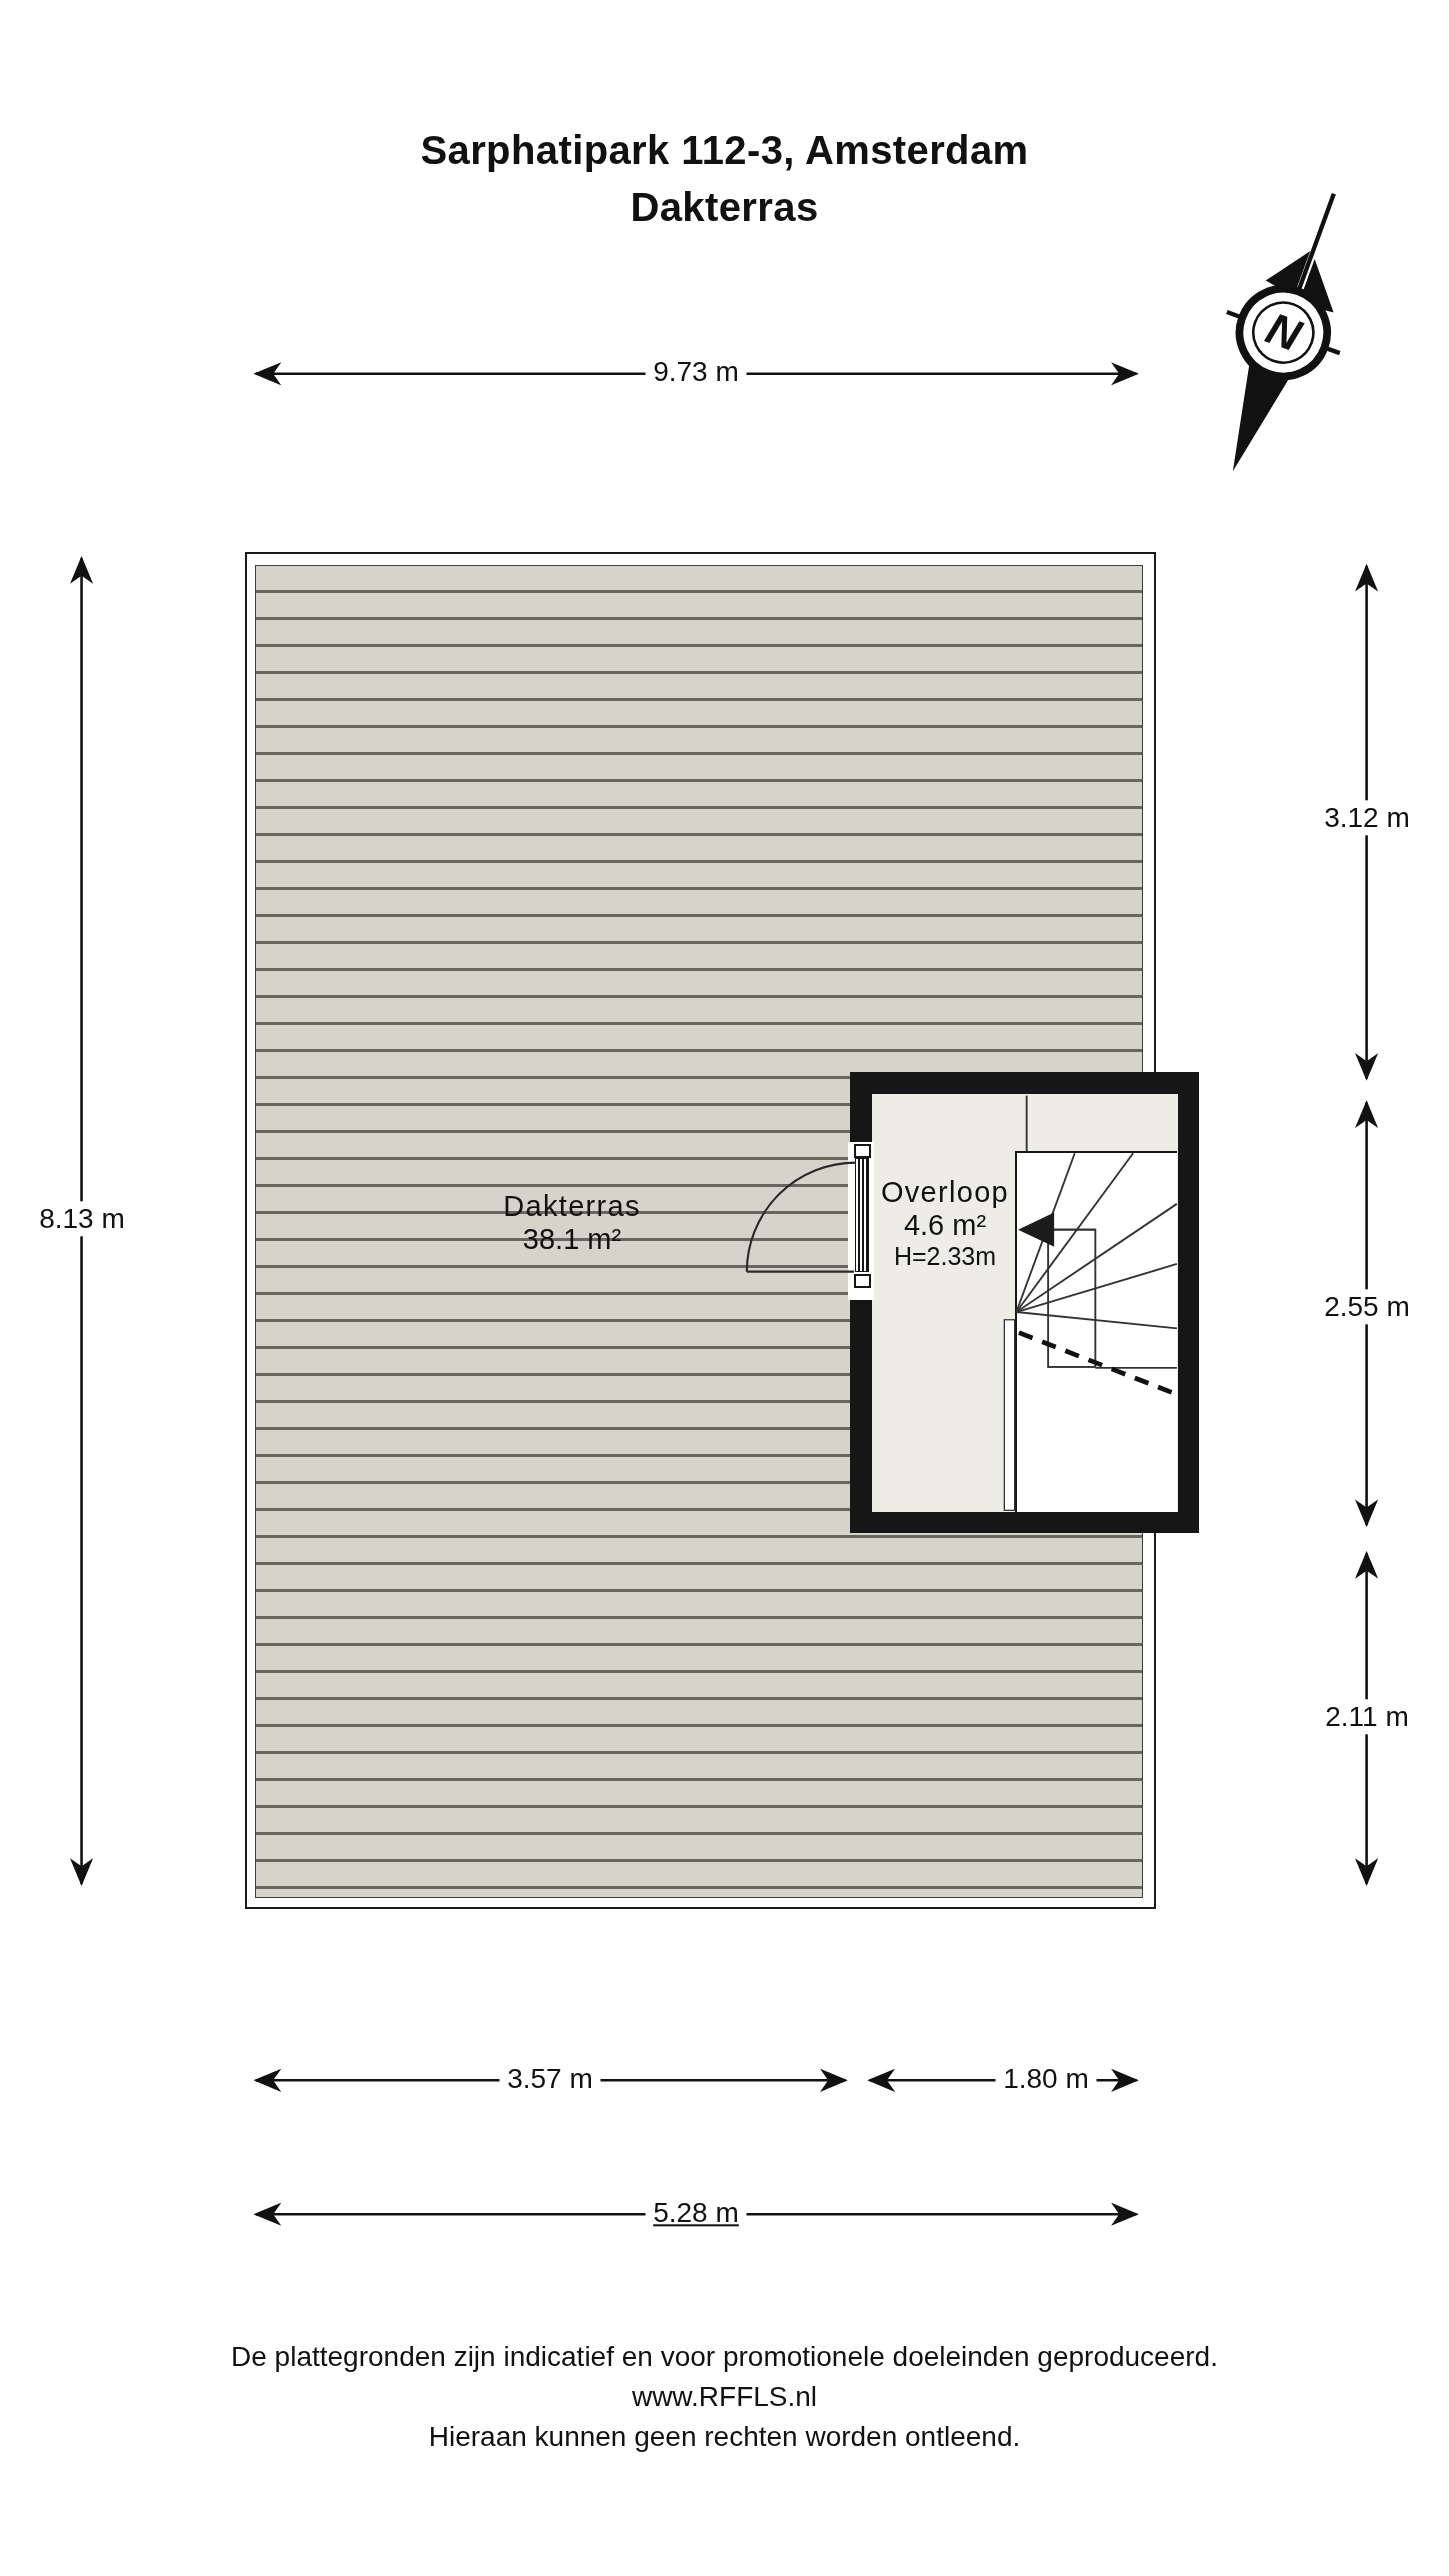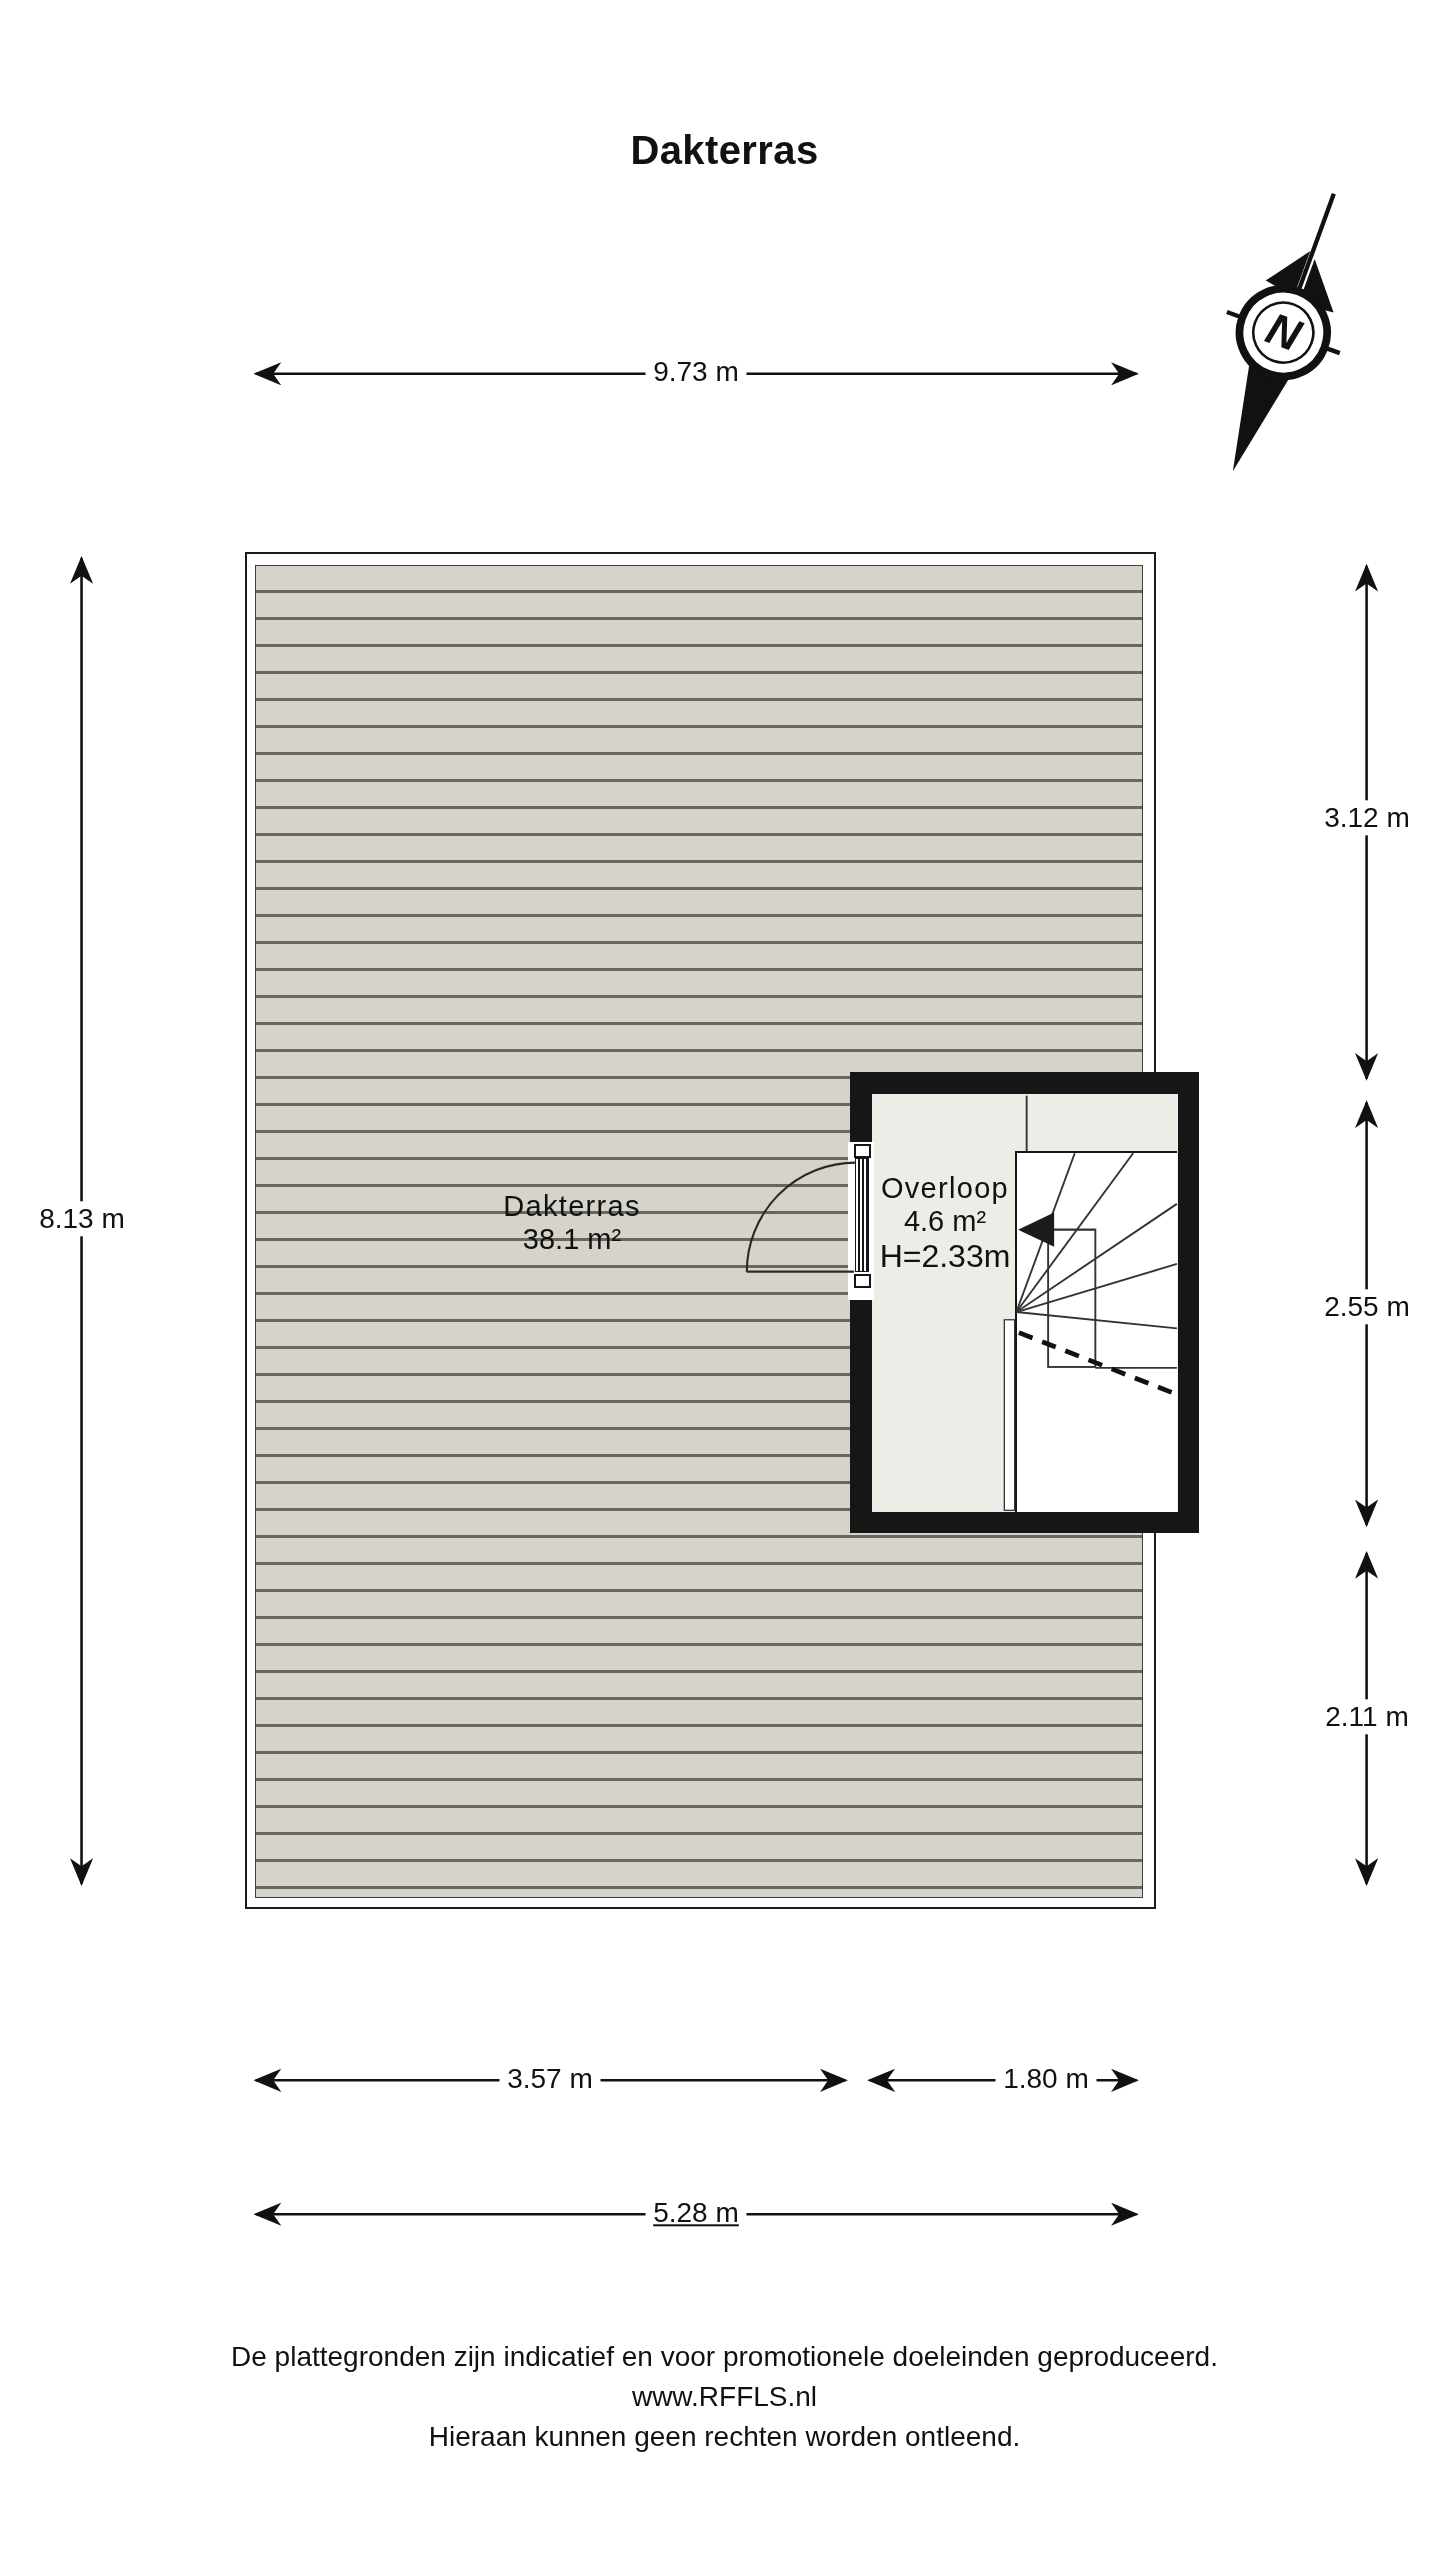--- a/index.html
+++ b/index.html
@@ -22,29 +22,30 @@
   .door-opening{left:848px;top:1142px;width:26px;height:158px;background:#fff;}
   .door-block{width:13px;height:10.3px;background:#fff;border:2.1px solid var(--c-wall);}
   .door-block.top{left:854px;top:1144px;}
   .door-block.bottom{left:854px;top:1274px;}
   .door-leaf{left:855px;top:1158px;width:13.7px;height:114px;box-sizing:border-box;border:1.3px solid var(--c-wall);
         background:repeating-linear-gradient(90deg,#fff 0 2.1px,var(--c-wall) 2.1px 3.9px);}
   
   .room-label{text-align:center;transform:translate(-50%,-50%);white-space:nowrap;}
   .room-label .l1{font-size:29px;letter-spacing:1.3px;}
   .room-label .l2{font-size:29px;}
-  .room-label .l3{font-size:32px;}
+  .room-label .l3{font-size:25px;}
   .dim-label{transform:translate(-50%,-50%);background:#fff;padding:1.7px 7.7px;font-size:28px;white-space:nowrap;}
   .footer{top:2337px;left:0;width:1449px;text-align:center;font-size:28px;line-height:40px;}
   svg.overlay{left:0;top:0;width:1449px;height:2576px;pointer-events:none;}
 </style>
 </head>
 <body style="--c-deck: #d6d4ca; --c-deck_line: #68675f; --c-wall: #161616; --c-floor: #edece6; --c-outline: #1a1a1a;">
 
 <div class="abs title">
+  <div>Sarphatipark 112-3, Amsterdam</div>
   <div>Dakterras</div>
 </div>
 
 <div class="abs terrace-outer"></div>
 <div class="abs deck"></div>
 
 <div class="abs room-label" style="left:572px;top:1223px;">
   <div class="l1">Dakterras</div>
   <div class="l2">38.1 m²</div>
 </div>

